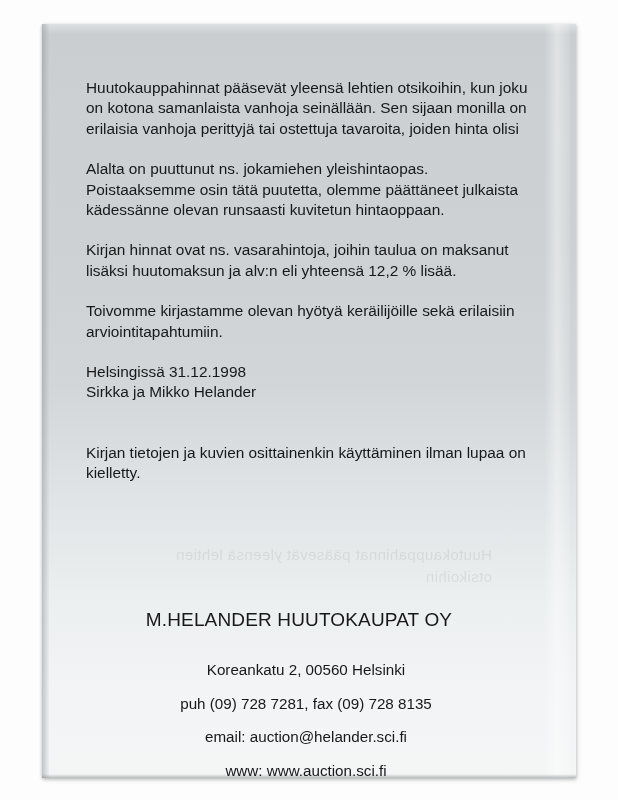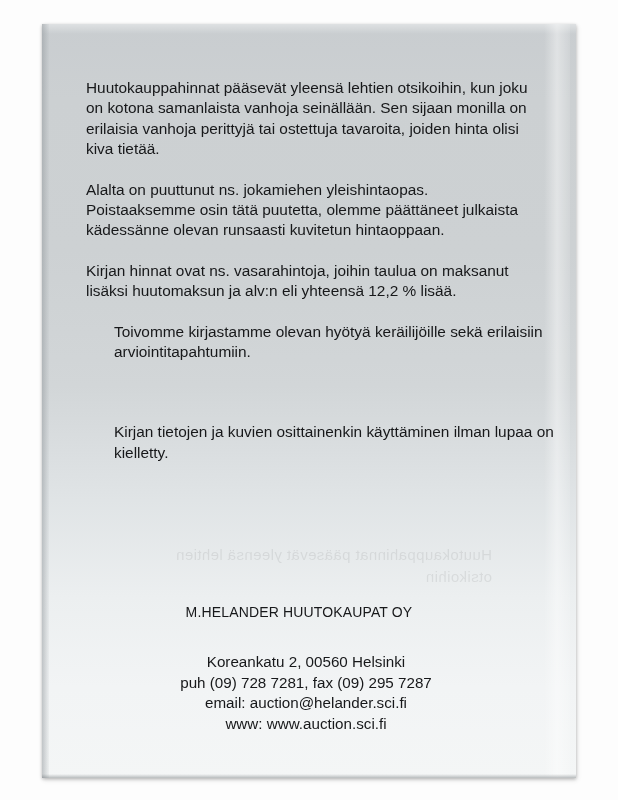--- a/index.html
+++ b/index.html
@@ -89,47 +89,47 @@
     left: 44px;
     top: 54px;
     width: 438px;
     color: #17181a;
     font-size: 15.4px;
     line-height: 20.4px;
   }
   .para {
     margin: 0 0 20px 0;
   }
-  .para.tight { margin-bottom: 0; margin-left: 28px; }
+  .para.tight { margin-bottom: 0; }
   .para .ln { display: block; white-space: nowrap; }
 
   .sig-gap { height: 20px; }
   .notice-gap { height: 40px; }
 
   .footer {
     position: absolute;
     left: 0;
     top: 570px;
     width: 534px;
     text-align: center;
     color: #17181a;
   }
   .company {
-    font-size: 14px;
+    font-size: 19px;
     line-height: 20px;
     letter-spacing: 0.15px;
-    margin: 8px 0 30px 0;
+    margin: 16px 0 30px 0;
     padding-right: 20px;
   }
   .contact {
     font-size: 15.2px;
     line-height: 20.6px;
     padding-right: 6px;
   }
-  .contact .ln { display: block; white-space: nowrap; }
+  .contact .ln { display: block; white-space: nowrap; margin-top: 13px; }
 </style>
 </head>
 <body>
 
 <div id="shot">
 
   <div class="page">
 
     <div class="page-topband"></div>
     <div class="page-spine"></div>
@@ -139,55 +139,58 @@
     <div class="bleed">Huutokauppahinnat
 pääsevät yleensä
 lehtien otsikoihin</div>
 
     <div class="body-text">
 
       <p class="para">
         <span class="ln">Huutokauppahinnat pääsevät yleensä lehtien otsikoihin, kun joku</span>
         <span class="ln">on kotona samanlaista vanhoja seinällään. Sen sijaan monilla on</span>
         <span class="ln">erilaisia vanhoja perittyjä tai ostettuja tavaroita, joiden hinta olisi</span>
-        <span class="ln">kiva tietää.</span>
       </p>
 
       <p class="para">
         <span class="ln">Alalta on puuttunut ns. jokamiehen yleishintaopas.</span>
         <span class="ln">Poistaaksemme osin tätä puutetta, olemme päättäneet julkaista</span>
         <span class="ln">kädessänne olevan runsaasti kuvitetun hintaoppaan.</span>
       </p>
 
       <p class="para">
         <span class="ln">Kirjan hinnat ovat ns. vasarahintoja, joihin taulua on maksanut</span>
         <span class="ln">lisäksi huutomaksun ja alv:n eli yhteensä 12,2 % lisää.</span>
       </p>
 
       <p class="para tight">
         <span class="ln">Toivomme kirjastamme olevan hyötyä keräilijöille sekä erilaisiin</span>
         <span class="ln">arviointitapahtumiin.</span>
       </p>
 
       <div class="sig-gap"></div>
 
+      <p class="para tight">
+        <span class="ln">Helsingissä 31.12.1998</span>
+        <span class="ln">Sirkka ja Mikko Helander</span>
+      </p>
 
       <div class="notice-gap"></div>
 
       <p class="para tight">
         <span class="ln">Kirjan tietojen ja kuvien osittainenkin käyttäminen ilman lupaa on</span>
         <span class="ln">kielletty.</span>
       </p>
 
     </div>
 
     <div class="footer">
       <div class="company">M.HELANDER HUUTOKAUPAT OY</div>
       <div class="contact">
         <span class="ln">Koreankatu 2, 00560 Helsinki</span>
-        <span class="ln">puh (09) 728 7281, fax (09) 295 7287</span>
+        <span class="ln">puh (09) 728 7281, fax (09) 728 8135</span>
         <span class="ln">email: auction@helander.sci.fi</span>
         <span class="ln">www: www.auction.sci.fi</span>
       </div>
     </div>
 
   </div>
 </div>
 
 </body></html>

